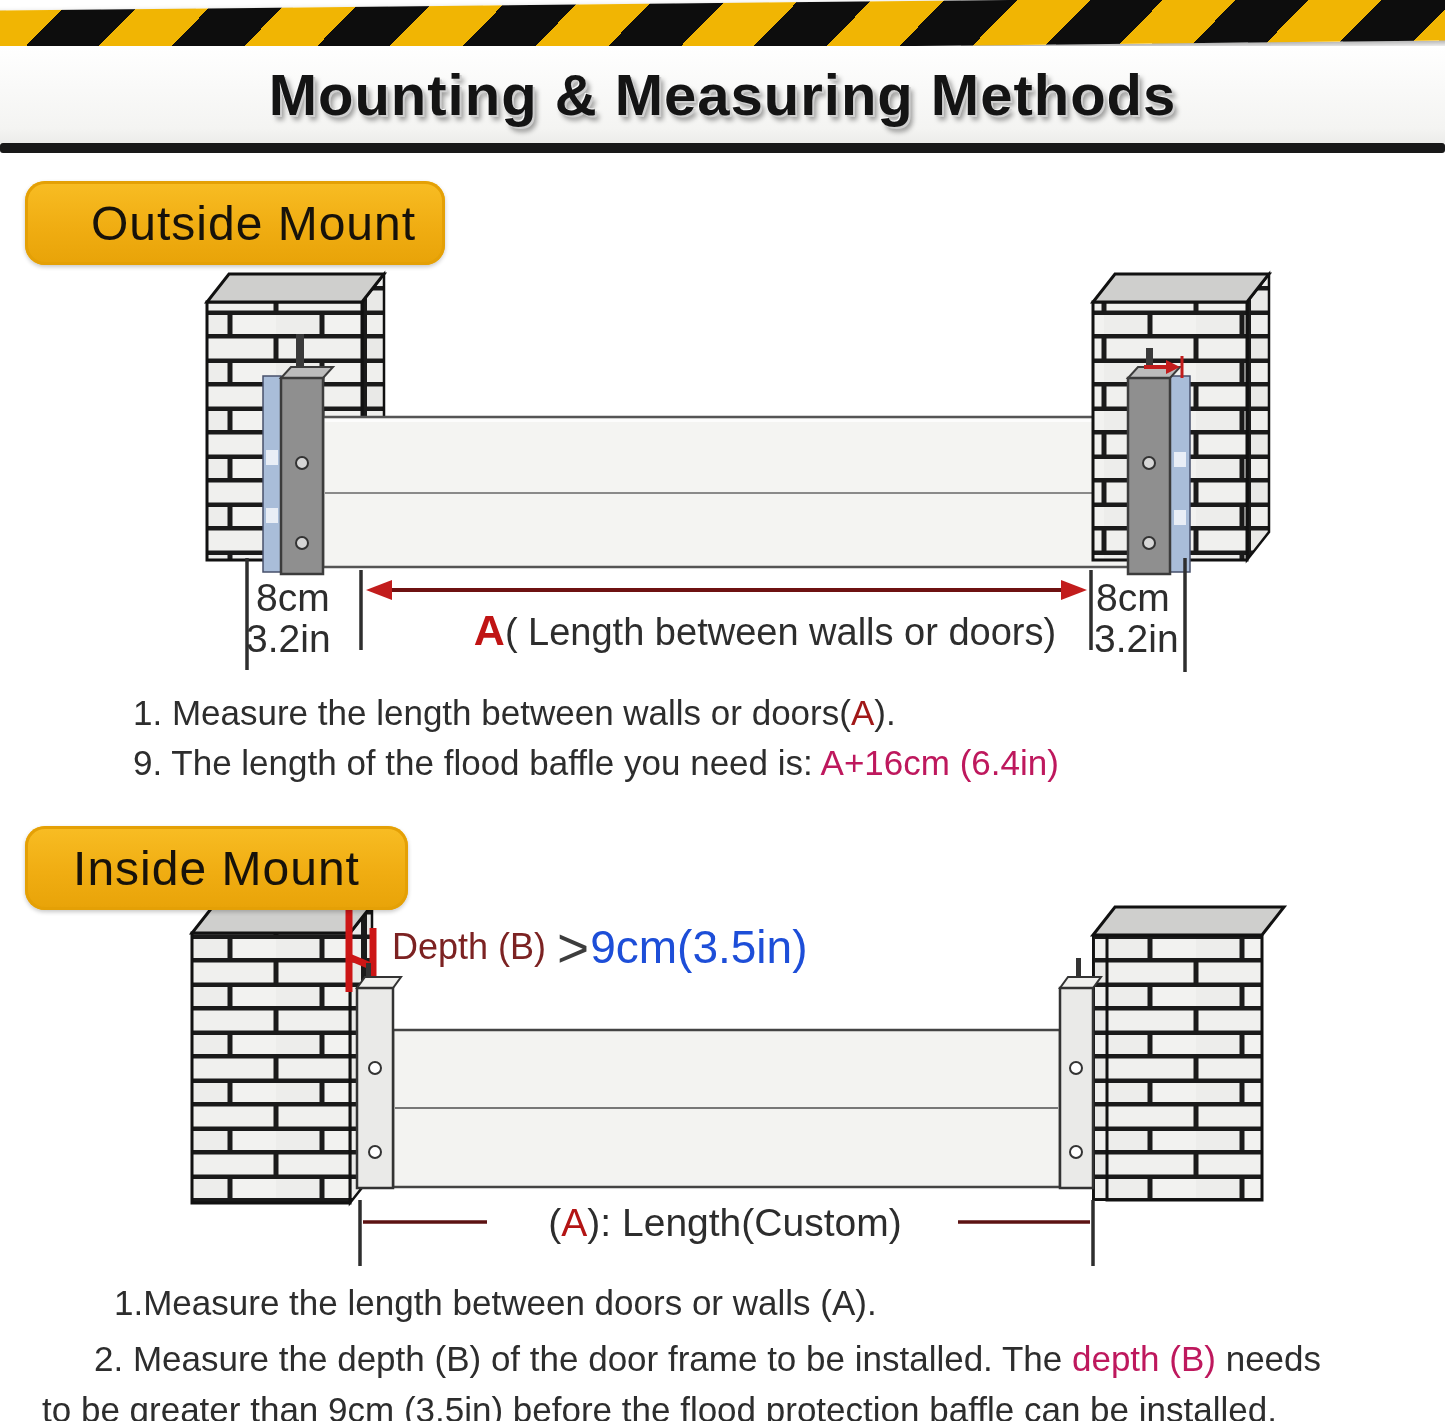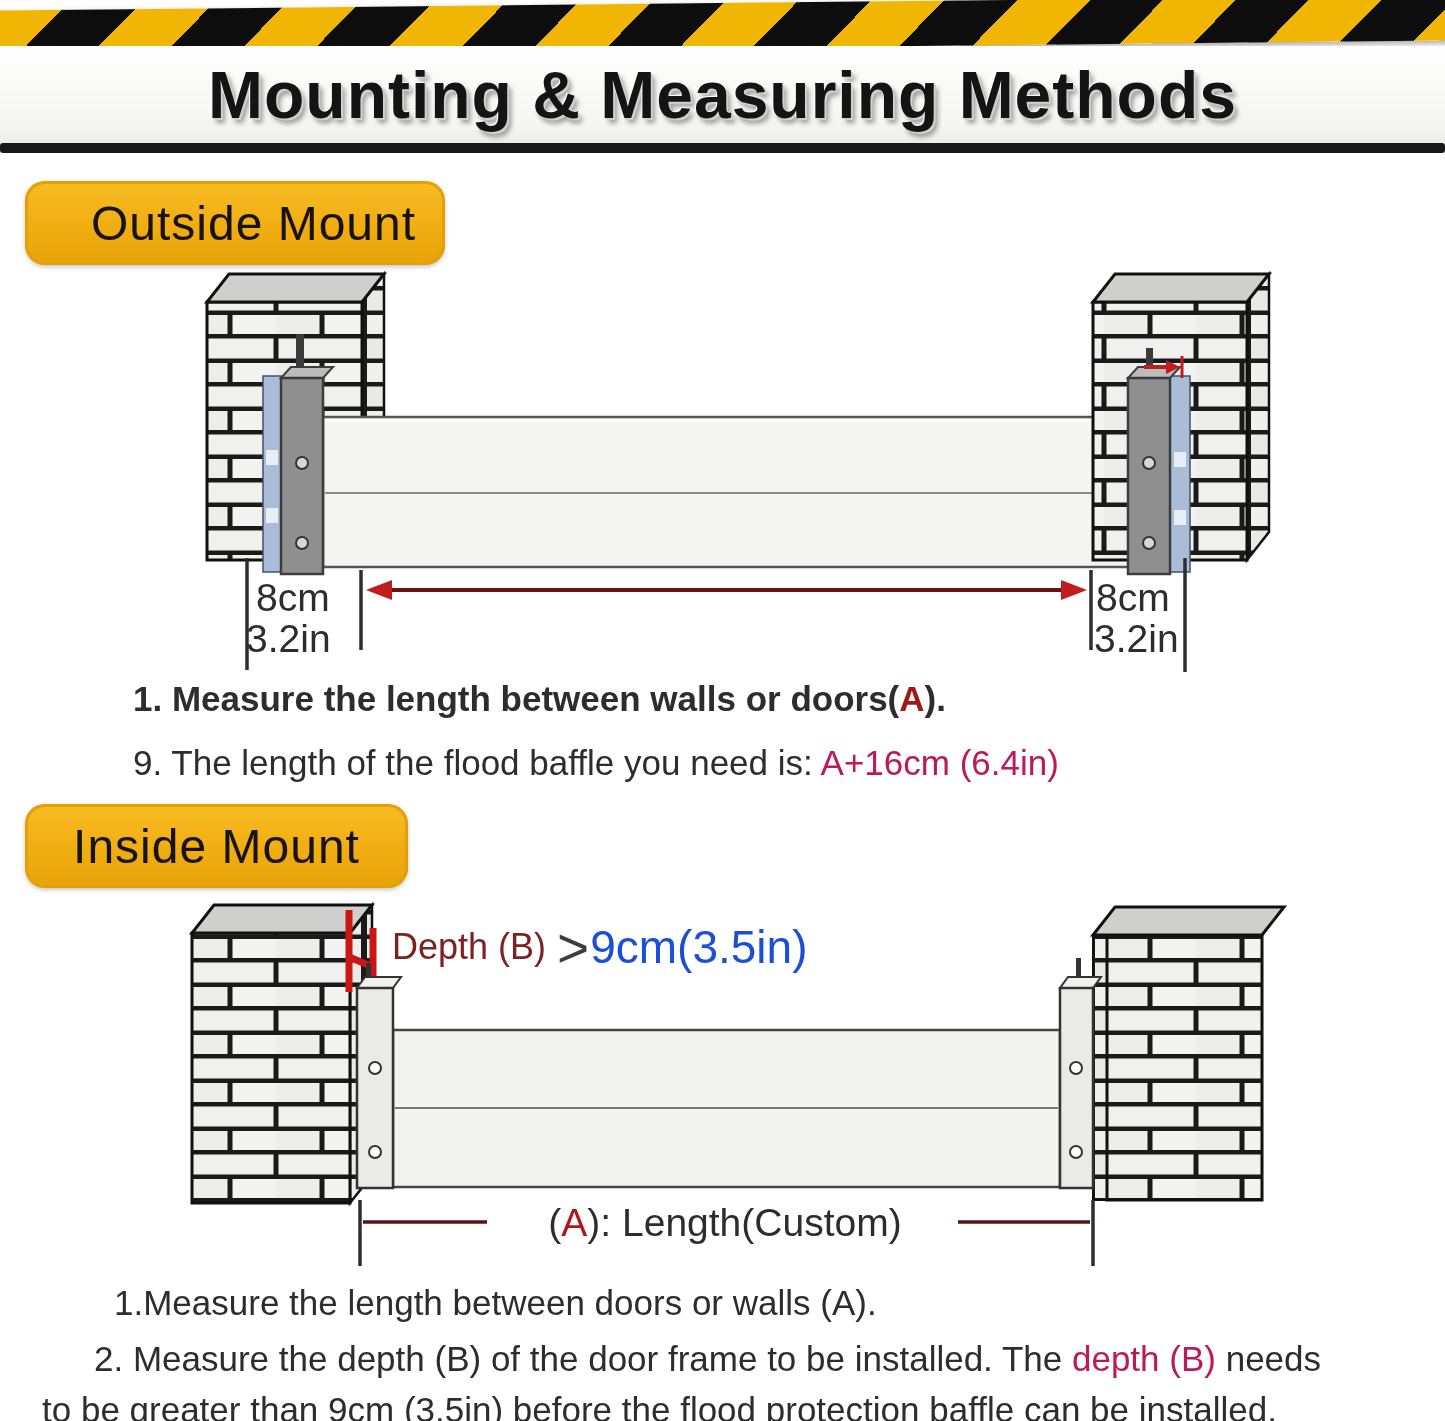--- a/index.html
+++ b/index.html
@@ -6,46 +6,46 @@
   .page{position:relative;width:1445px;height:1421px;background:#ffffff;overflow:hidden;
         font-family:"Liberation Sans",sans-serif;}
 
   
   .hazard{position:absolute;left:-12px;top:3px;width:1470px;height:45px;
           background:repeating-linear-gradient(135deg,#f1b503 0 52px,#0d0d0d 52px 104px);
           transform:rotate(-0.6deg);box-shadow:0 3px 6px rgba(0,0,0,.35);}
   .title-band{position:absolute;left:0;top:46px;width:100%;height:97px;
           background:linear-gradient(180deg,#ffffff 0%,#f4f4f2 85%,#ececea 100%);
           display:flex;align-items:center;justify-content:center;}
-  .title{font-size:66px;font-weight:700;color:#141414;letter-spacing:1px;
+  .title{font-size:58px;font-weight:700;color:#141414;letter-spacing:1px;
           text-shadow:-1px -1px 0 #fbfbfb, 2px 2px 0 #cfcfcf, 4px 5px 5px rgba(0,0,0,.38);}
   .black-bar{position:absolute;left:0;top:143px;width:100%;height:10px;background:#181818;border-radius:3px;}
 
   
   .badge{position:absolute;width:383px;height:84px;border-radius:20px;
          background:linear-gradient(180deg,#f8bd24 0%,#f0ad12 55%,#e8a308 100%);
          box-shadow:inset 0 0 0 3px #e4a006, 0 2px 4px rgba(0,0,0,.22);
          display:flex;align-items:center;justify-content:center;
          font-size:48px;color:#17120a;letter-spacing:1px;}
   .badge-outside{left:25px;top:181px;padding-left:37px;}
-  .badge-inside{left:25px;top:804px;}
+  .badge-inside{left:25px;top:826px;}
 
   
   .art{position:absolute;left:0;top:0;width:1445px;height:1421px;}
 
   
   .t{position:absolute;white-space:nowrap;color:#2d2d2d;}
   .o-cm-l{left:256px;top:576px;font-size:39px;}
   .o-in-l{left:246px;top:617px;font-size:39px;}
   .o-cm-r{left:1096px;top:576px;font-size:39px;}
   .o-in-r{left:1094px;top:617px;font-size:39px;}
   .o-center{left:420px;top:606px;width:690px;text-align:center;font-size:38px;}
   .o-center .a{color:#c01414;font-weight:700;font-size:43px;}
   .instr{font-size:35px;}
-  .o-i1{left:133px;top:679px;font-weight:bold;}
+  .o-i1{left:133px;top:693px;}
   .o-i2{left:133px;top:743px;}
   .reda{color:#a11818;}
   .redf{color:#be185d;}
   .depth{left:392px;top:916px;font-size:36px;color:#7c2222;}
   .depth .gt{font-size:55px;color:#3d3d3d;vertical-align:-8px;margin:0 1px;}
   .depth .val{font-size:46px;color:#1d4ed8;vertical-align:-4px;}
   .i-center{left:425px;top:1201px;width:600px;text-align:center;font-size:39px;}
   .i-center .a2{color:#b31414;}
   .i-i1{left:94px;top:1283px;margin-left:20px;}
   .i-i2{left:94px;top:1339px;text-align:center;}
@@ -182,20 +182,23 @@
     </g>
   </svg>
 
   <div class="badge badge-outside">Outside Mount</div>
   <div class="badge badge-inside">Inside Mount</div>
 
   <div class="t o-cm-l">8cm</div>
   <div class="t o-in-l">3.2in</div>
   <div class="t o-cm-r">8cm</div>
   <div class="t o-in-r">3.2in</div>
+  <div class="t o-center">
+    <span class="a">A</span><span>( Length between walls or doors)</span>
+  </div>
 
   <div class="t instr o-i1">
     <span>1. Measure the length between walls or doors(</span><span class="reda">A</span><span>).</span>
   </div>
   <div class="t instr o-i2">
     <span>9. The length of the flood baffle you need is: </span><span class="redf">A+16cm (6.4in)</span>
   </div>
 
   <div class="t depth">
     <span>Depth (B) </span><span class="gt">&gt;</span><span class="val">9cm(3.5in)</span>

